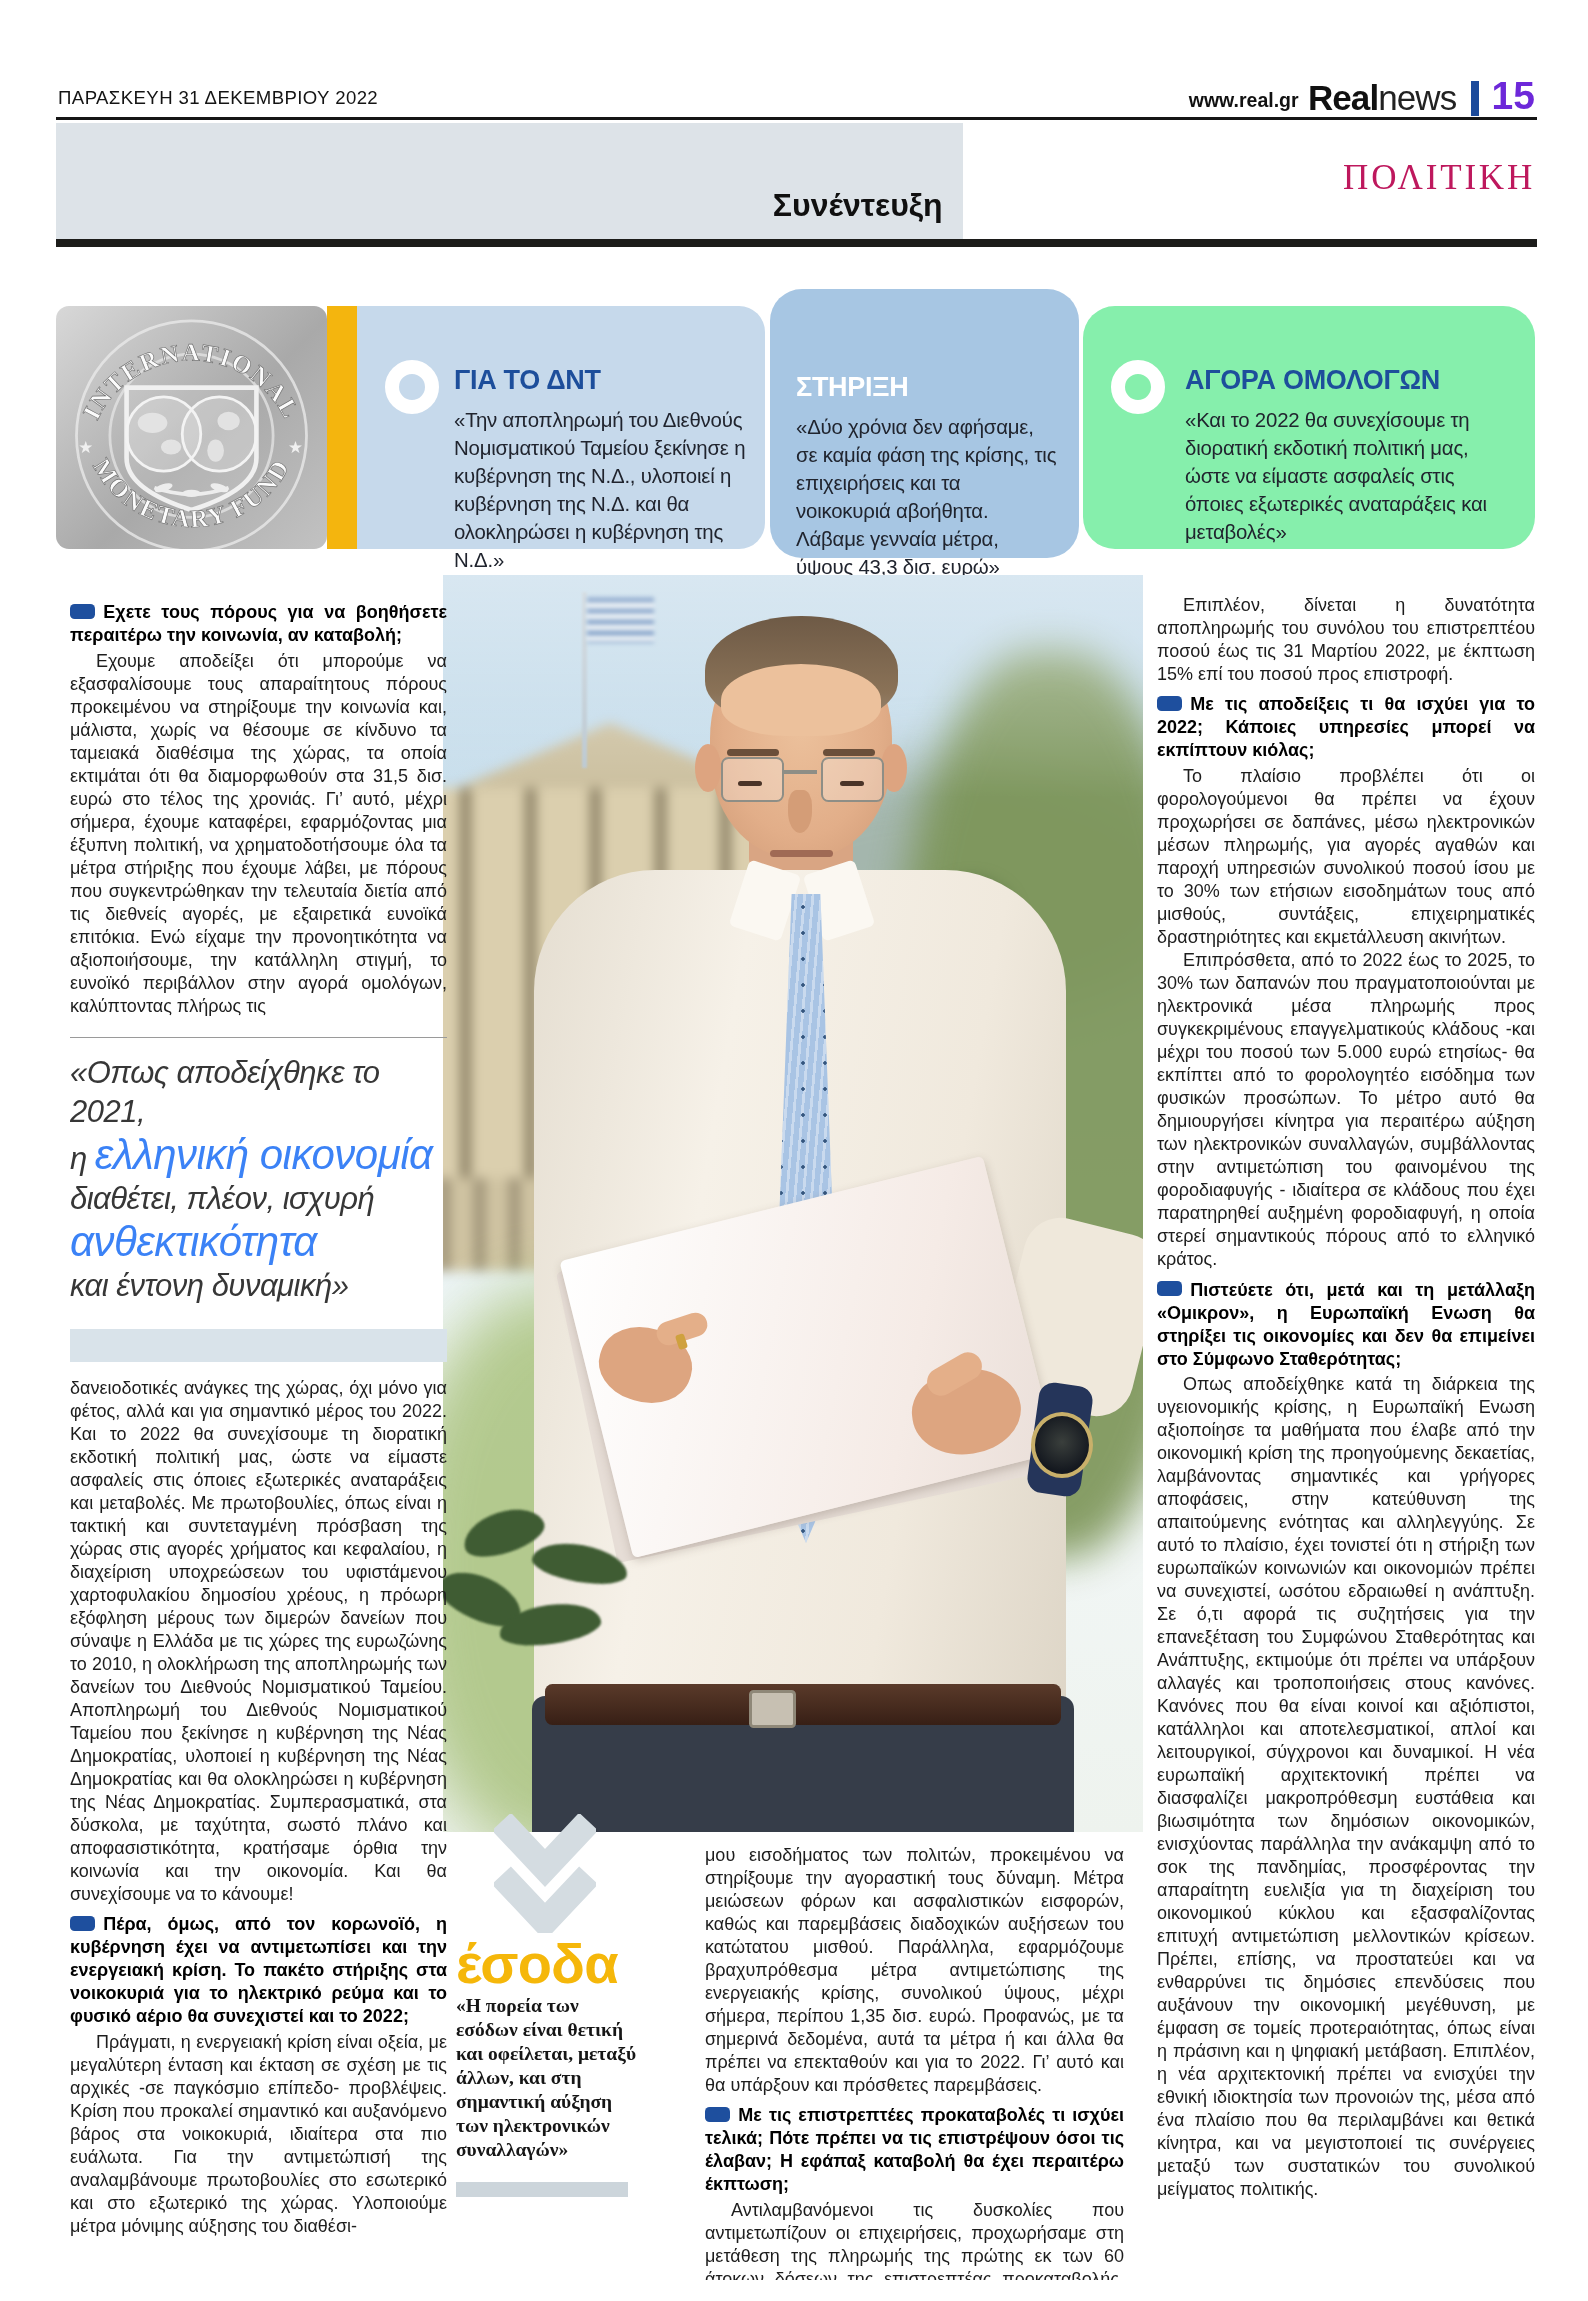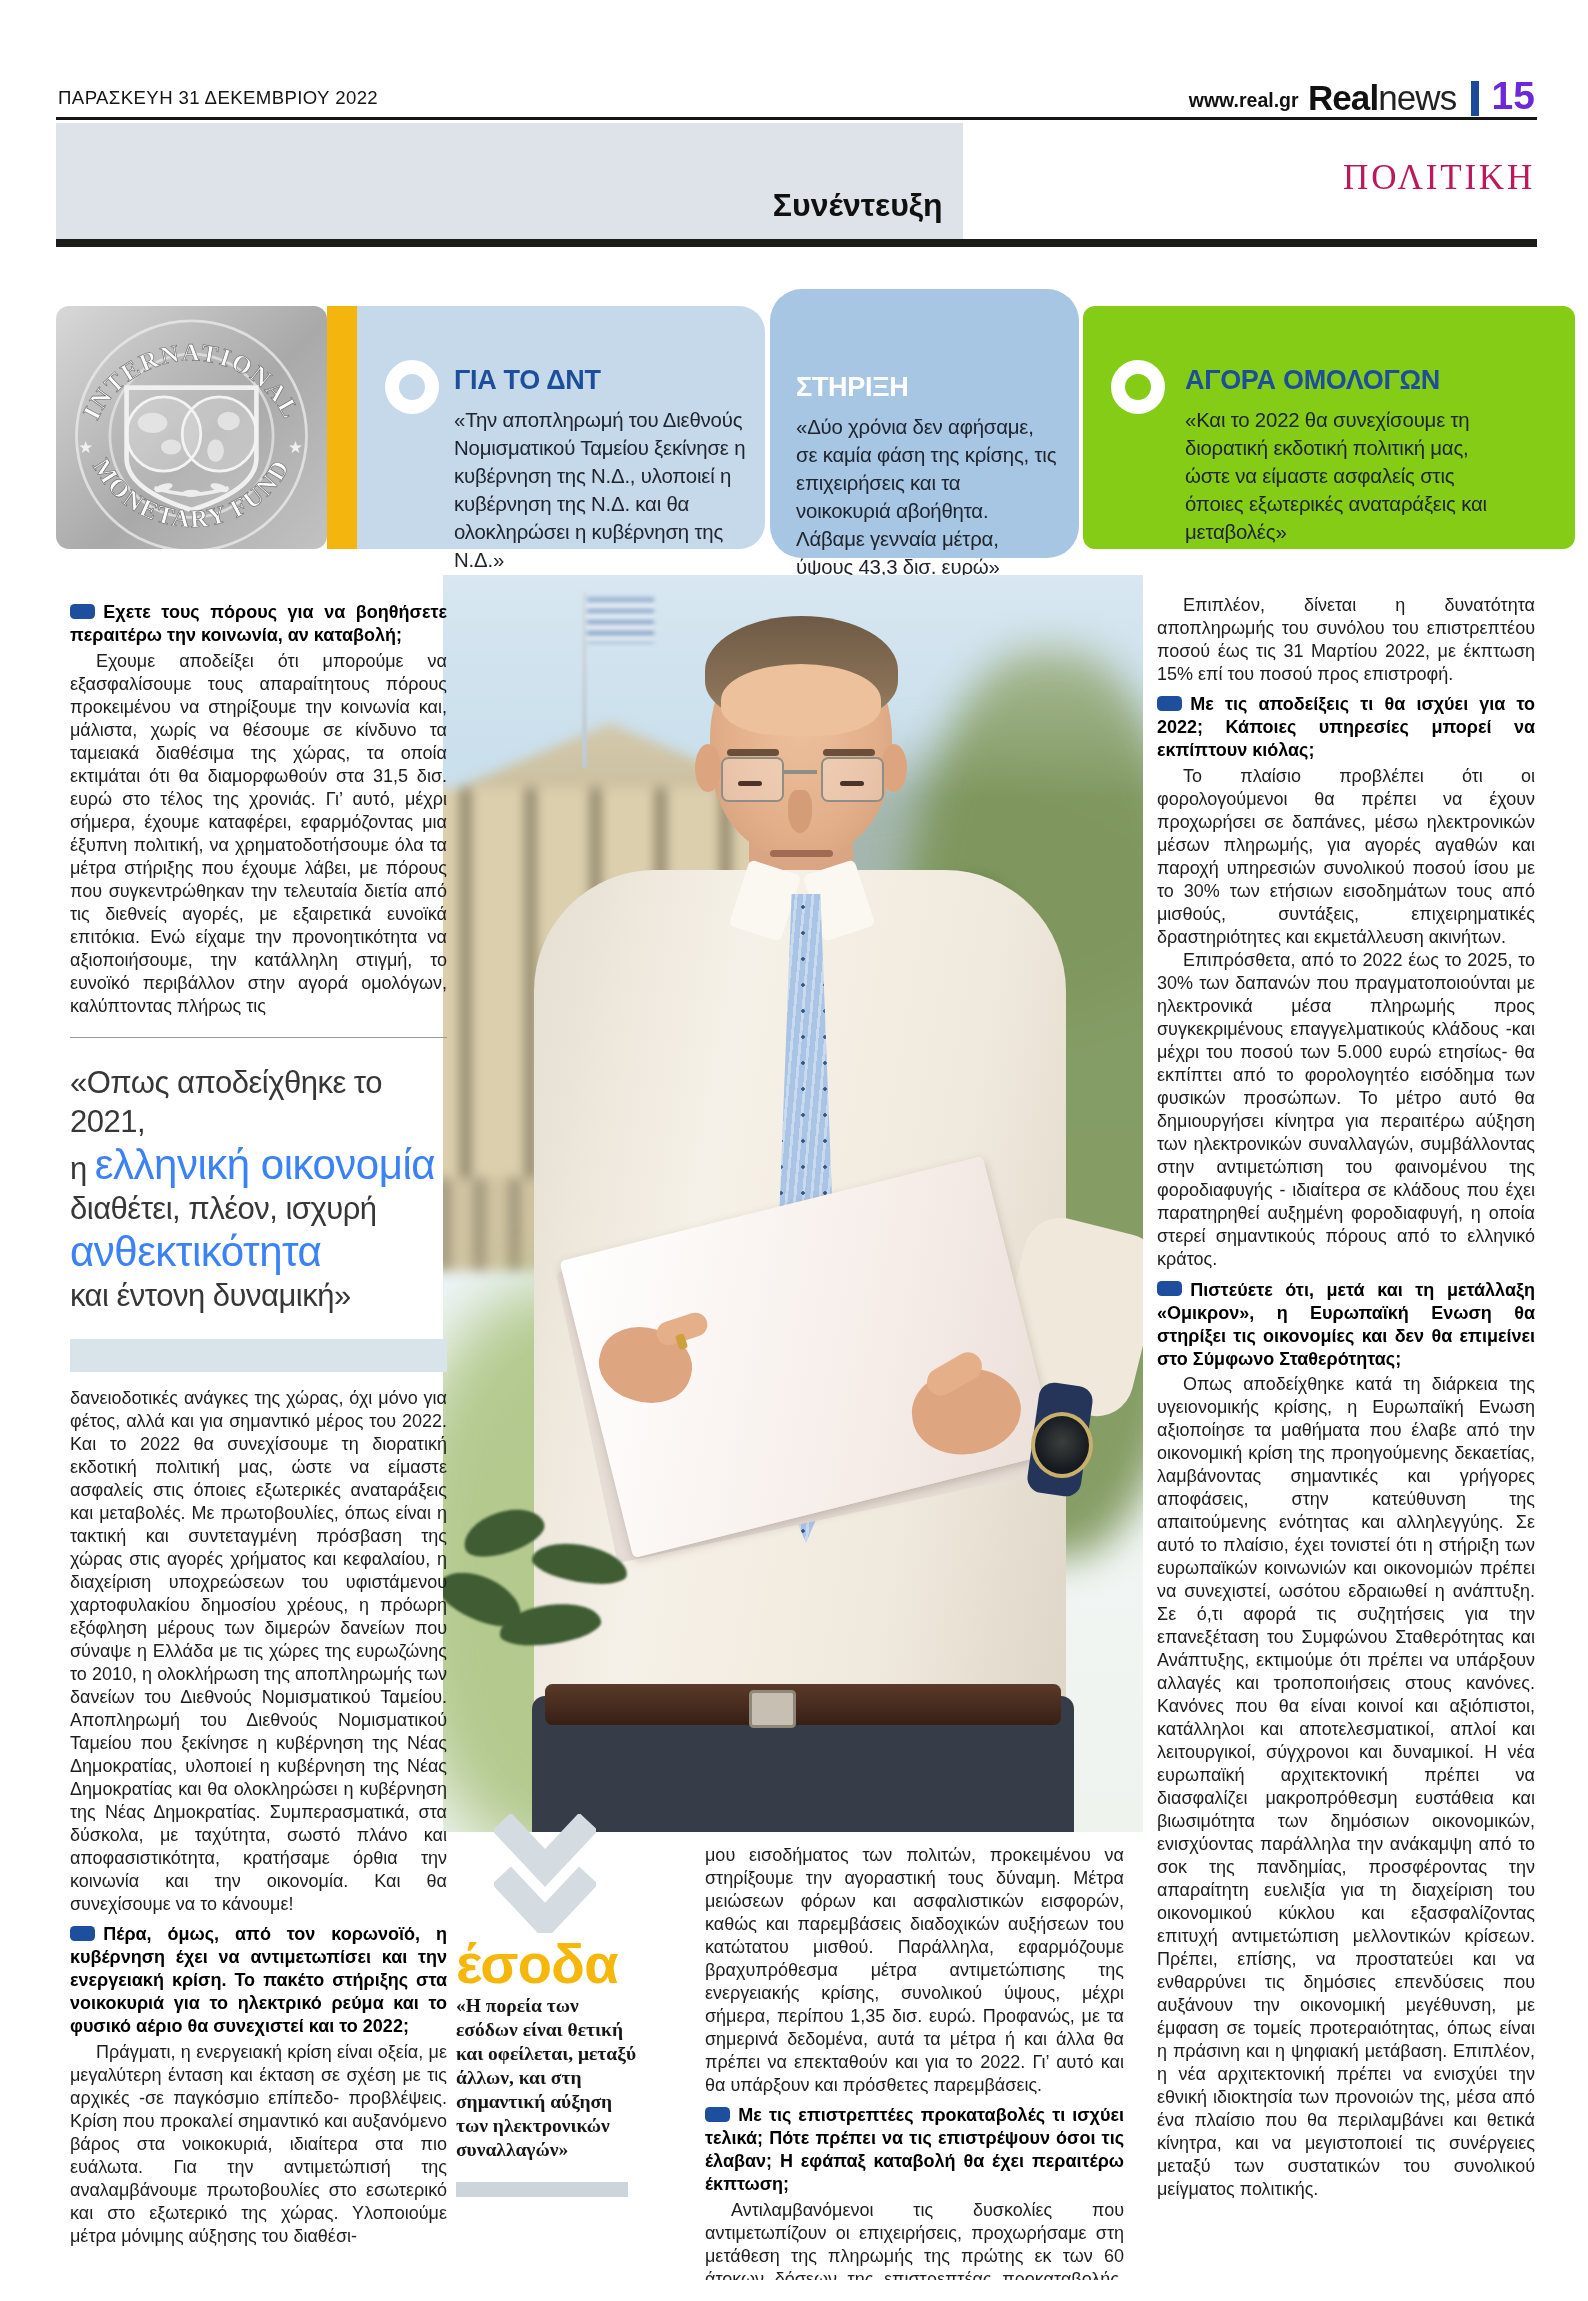--- a/index.html
+++ b/index.html
@@ -23,37 +23,37 @@
   .sectiontitle{position:absolute;right:54px;top:158px;font-family:"Liberation Serif",serif;font-size:35px;letter-spacing:2.8px;color:#be185d;}
   .blackbar{position:absolute;left:56px;right:52px;top:239px;height:8.3px;background:#1c1c1a;}
 
   
   .imfbox{position:absolute;left:56px;top:306px;width:271px;height:243px;border-radius:13px;overflow:hidden;
           background:linear-gradient(135deg,#d8d8d8 0%,#a9a9a9 55%,#c2c2c2 100%);}
   .ystripe{position:absolute;left:327px;top:306px;width:31px;height:243px;background:#f4b50e;}
   .ibox{position:absolute;top:306px;height:243px;}
   .ibox1{left:357px;width:408px;background:#c6d9eb;border-radius:0 26px 26px 0;}
   .ibox2{left:770px;width:309px;top:289px;height:269px;background:#a7c6e3;border-radius:32px;}
-  .ibox3{left:1083px;width:492px;background:#84cc16;border-radius:12px;}
+  .ibox3{left:1083px;width:452px;background:#86efac;border-radius:32px;}
   .ring{position:absolute;width:54px;height:54px;border-radius:50%;border:14px solid #ffffff;box-sizing:border-box;}
   .iboxtitle{position:absolute;font-size:27px;font-weight:bold;color:#1d4e9b;letter-spacing:-0.3px;}
   .iboxtitle.white{color:#ffffff;}
   .iboxtext{position:absolute;font-size:20.4px;line-height:28px;color:#20242e;letter-spacing:-0.2px;}
 
   
   .para{font-size:18px;line-height:23px;text-align:justify;color:#1d1d1d;margin:0;text-indent:26px;}
   .para.cont{text-indent:0;}
   .question{font-size:18px;line-height:23px;text-align:justify;color:#000;font-weight:bold;margin:7.4px 0 2.8px 0;}
   .bullet{display:inline-block;width:25px;height:15px;background:#1e4f9e;border-radius:4.6px;margin-right:8.3px;vertical-align:-0.9px;}
   .colleft{position:absolute;left:70px;top:594px;width:377px;max-height:1679px;overflow:hidden;}
   .colright{position:absolute;left:1157px;top:594px;width:378px;max-height:1684px;overflow:hidden;}
   .colmid{position:absolute;left:705px;top:1844px;width:419px;max-height:436px;overflow:hidden;}
 
   
-  .pullquote{margin:18.6px 0 15px 0;padding-top:25px;border-top:1.9px solid #9a9a9a;}
+  .pullquote{margin:18.6px 0 15px 0;padding-top:15px;border-top:1.9px solid #9a9a9a;font-style:italic;}
   .pq{font-size:31px;line-height:39px;color:#373737;letter-spacing:-0.5px;text-align:left;text-indent:0;}
   .pqbig{font-size:42px;line-height:48px;color:#3b82f6;}
   .pqbar{height:33px;background:#d9e3ea;margin-top:24px;}
 
   
   .chev{position:absolute;left:494px;top:1814px;}
   .esodalabel{position:absolute;left:456px;top:1931px;font-size:56px;font-weight:bold;color:#f5b70a;letter-spacing:-0.9px;}
   .esodaquote{position:absolute;left:456px;top:1994px;width:182px;font-family:"Liberation Serif",serif;font-weight:bold;font-size:19.5px;line-height:24px;color:#161616;text-align:left;}
   .esodabar{position:absolute;left:456px;top:2182px;width:172px;height:15px;background:#ccd5db;}
 

